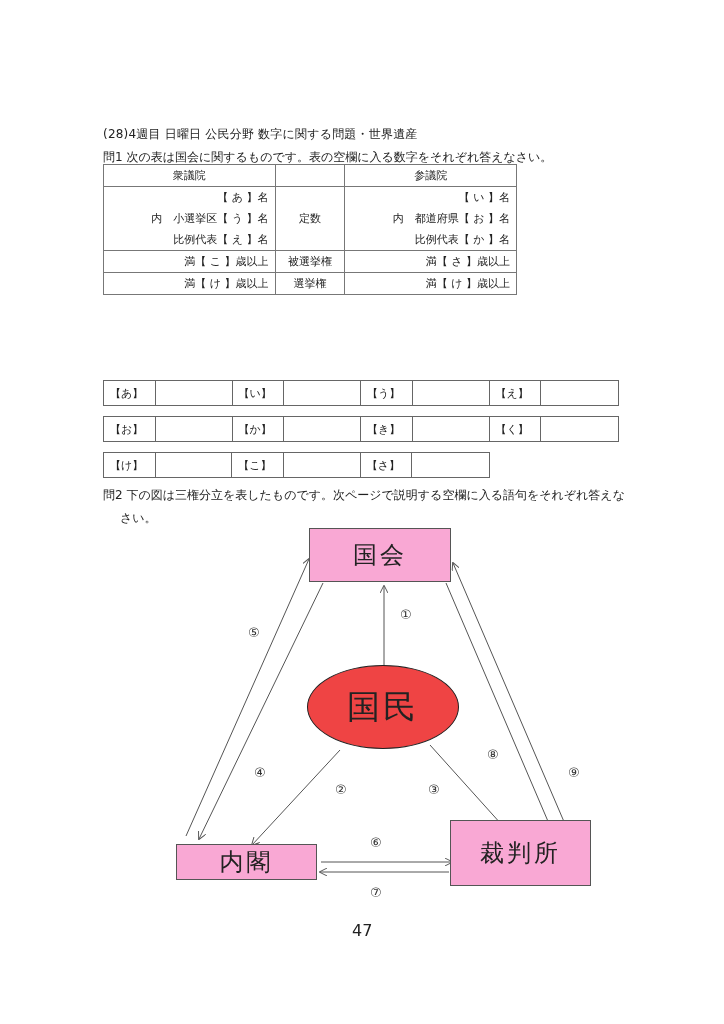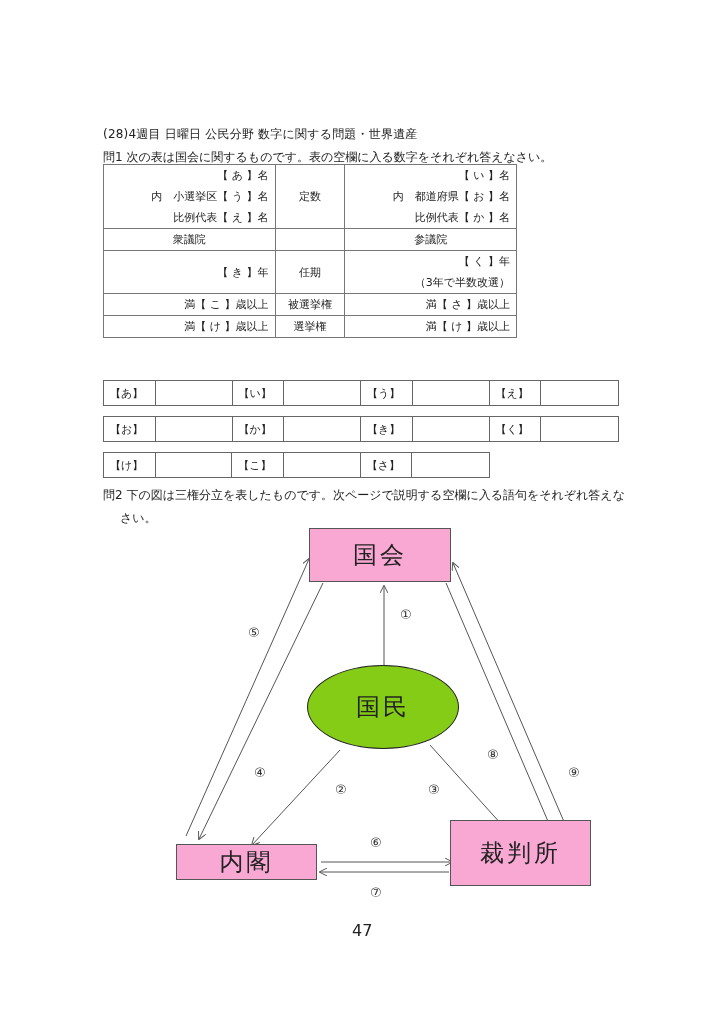--- a/index.html
+++ b/index.html
@@ -12,62 +12,54 @@
   table.main td { border: 1px solid #777; padding: 0 6px; line-height: 21px; }
   table.main td.c { text-align: center; }
   table.main td.r { text-align: right; }
   .ans-row { position: absolute; left: 103px; height: 26px; border: 1px solid #666; display: flex; box-sizing: border-box; }
   .ans-row .lab { width: 52px; border-right: 1px solid #666; font-size: 11px; display: flex; align-items: center; padding-left: 6px; box-sizing: border-box; }
   .ans-row .box { width: 77px; border-right: 1px solid #666; box-sizing: border-box; }
   .ans-row .box:last-child { border-right: none; }
   .q2 { left: 103px; top: 487px; font-size: 12px; white-space: nowrap; }
   .q2b { left: 120px; top: 510px; font-size: 12px; }
   .nodebox { position: absolute; border: 1px solid #555; background: #f9a8d4; display: flex; align-items: center; justify-content: center; font-size: 24px; letter-spacing: 3px; box-sizing: border-box; }
-  .ellipse { position: absolute; left: 307px; top: 665px; width: 152px; height: 84px; border: 1.5px solid #222; border-radius: 50%; display: flex; align-items: center; justify-content: center; font-size: 24px; letter-spacing: 3px; box-sizing: border-box; background: #84cc16; }
+  .ellipse { position: absolute; left: 307px; top: 665px; width: 152px; height: 84px; border: 1.5px solid #222; border-radius: 50%; display: flex; align-items: center; justify-content: center; font-size: 33px; letter-spacing: 3px; box-sizing: border-box; background: #ef4444; }
   .num { position: absolute; font-size: 13px; color: #333; }
   .pageno { left: 352px; top: 921px; font-size: 16px; }
   svg.arrows { position: absolute; left: 0; top: 0; }
 </style>
 </head>
 <body>
 
 <div class="abs heading">(28)4週目  日曜日  公民分野  数字に関する問題・世界遺産</div>
 <div class="abs q1">問1  次の表は国会に関するものです。表の空欄に入る数字をそれぞれ答えなさい。</div>
 
 <table class="main">
   <colgroup>
       <col style="width:172px">
       <col style="width:70px">
       <col style="width:172px">
     </colgroup>
   <tbody>
       <tr>
+    <td class="c">衆議院</td>
+    <td class="c"></td>
+    <td class="c">参議院</td>
+  </tr>
+  <tr>
     <td class="r">
       <div>【 あ 】名</div>
       <div>内　小選挙区【 う 】名</div>
       <div>比例代表【 え 】名</div>
     </td>
     <td class="c">定数</td>
     <td class="r">
       <div>【 い 】名</div>
       <div>内　都道府県【 お 】名</div>
       <div>比例代表【 か 】名</div>
-    </td>
-  </tr>
-  <tr>
-    <td class="c">衆議院</td>
-    <td class="c"></td>
-    <td class="c">参議院</td>
-  </tr>
-  <tr>
-    <td class="r">【 き 】年</td>
-    <td class="c">任期</td>
-    <td class="r">
-      <div>【 く 】年</div>
-      <div>（3年で半数改選）</div>
     </td>
   </tr>
   <tr>
     <td class="r">満【 こ 】歳以上</td>
     <td class="c">被選挙権</td>
     <td class="r">満【 さ 】歳以上</td>
   </tr>
   <tr>
     <td class="r">満【 け 】歳以上</td>
     <td class="c">選挙権</td>

